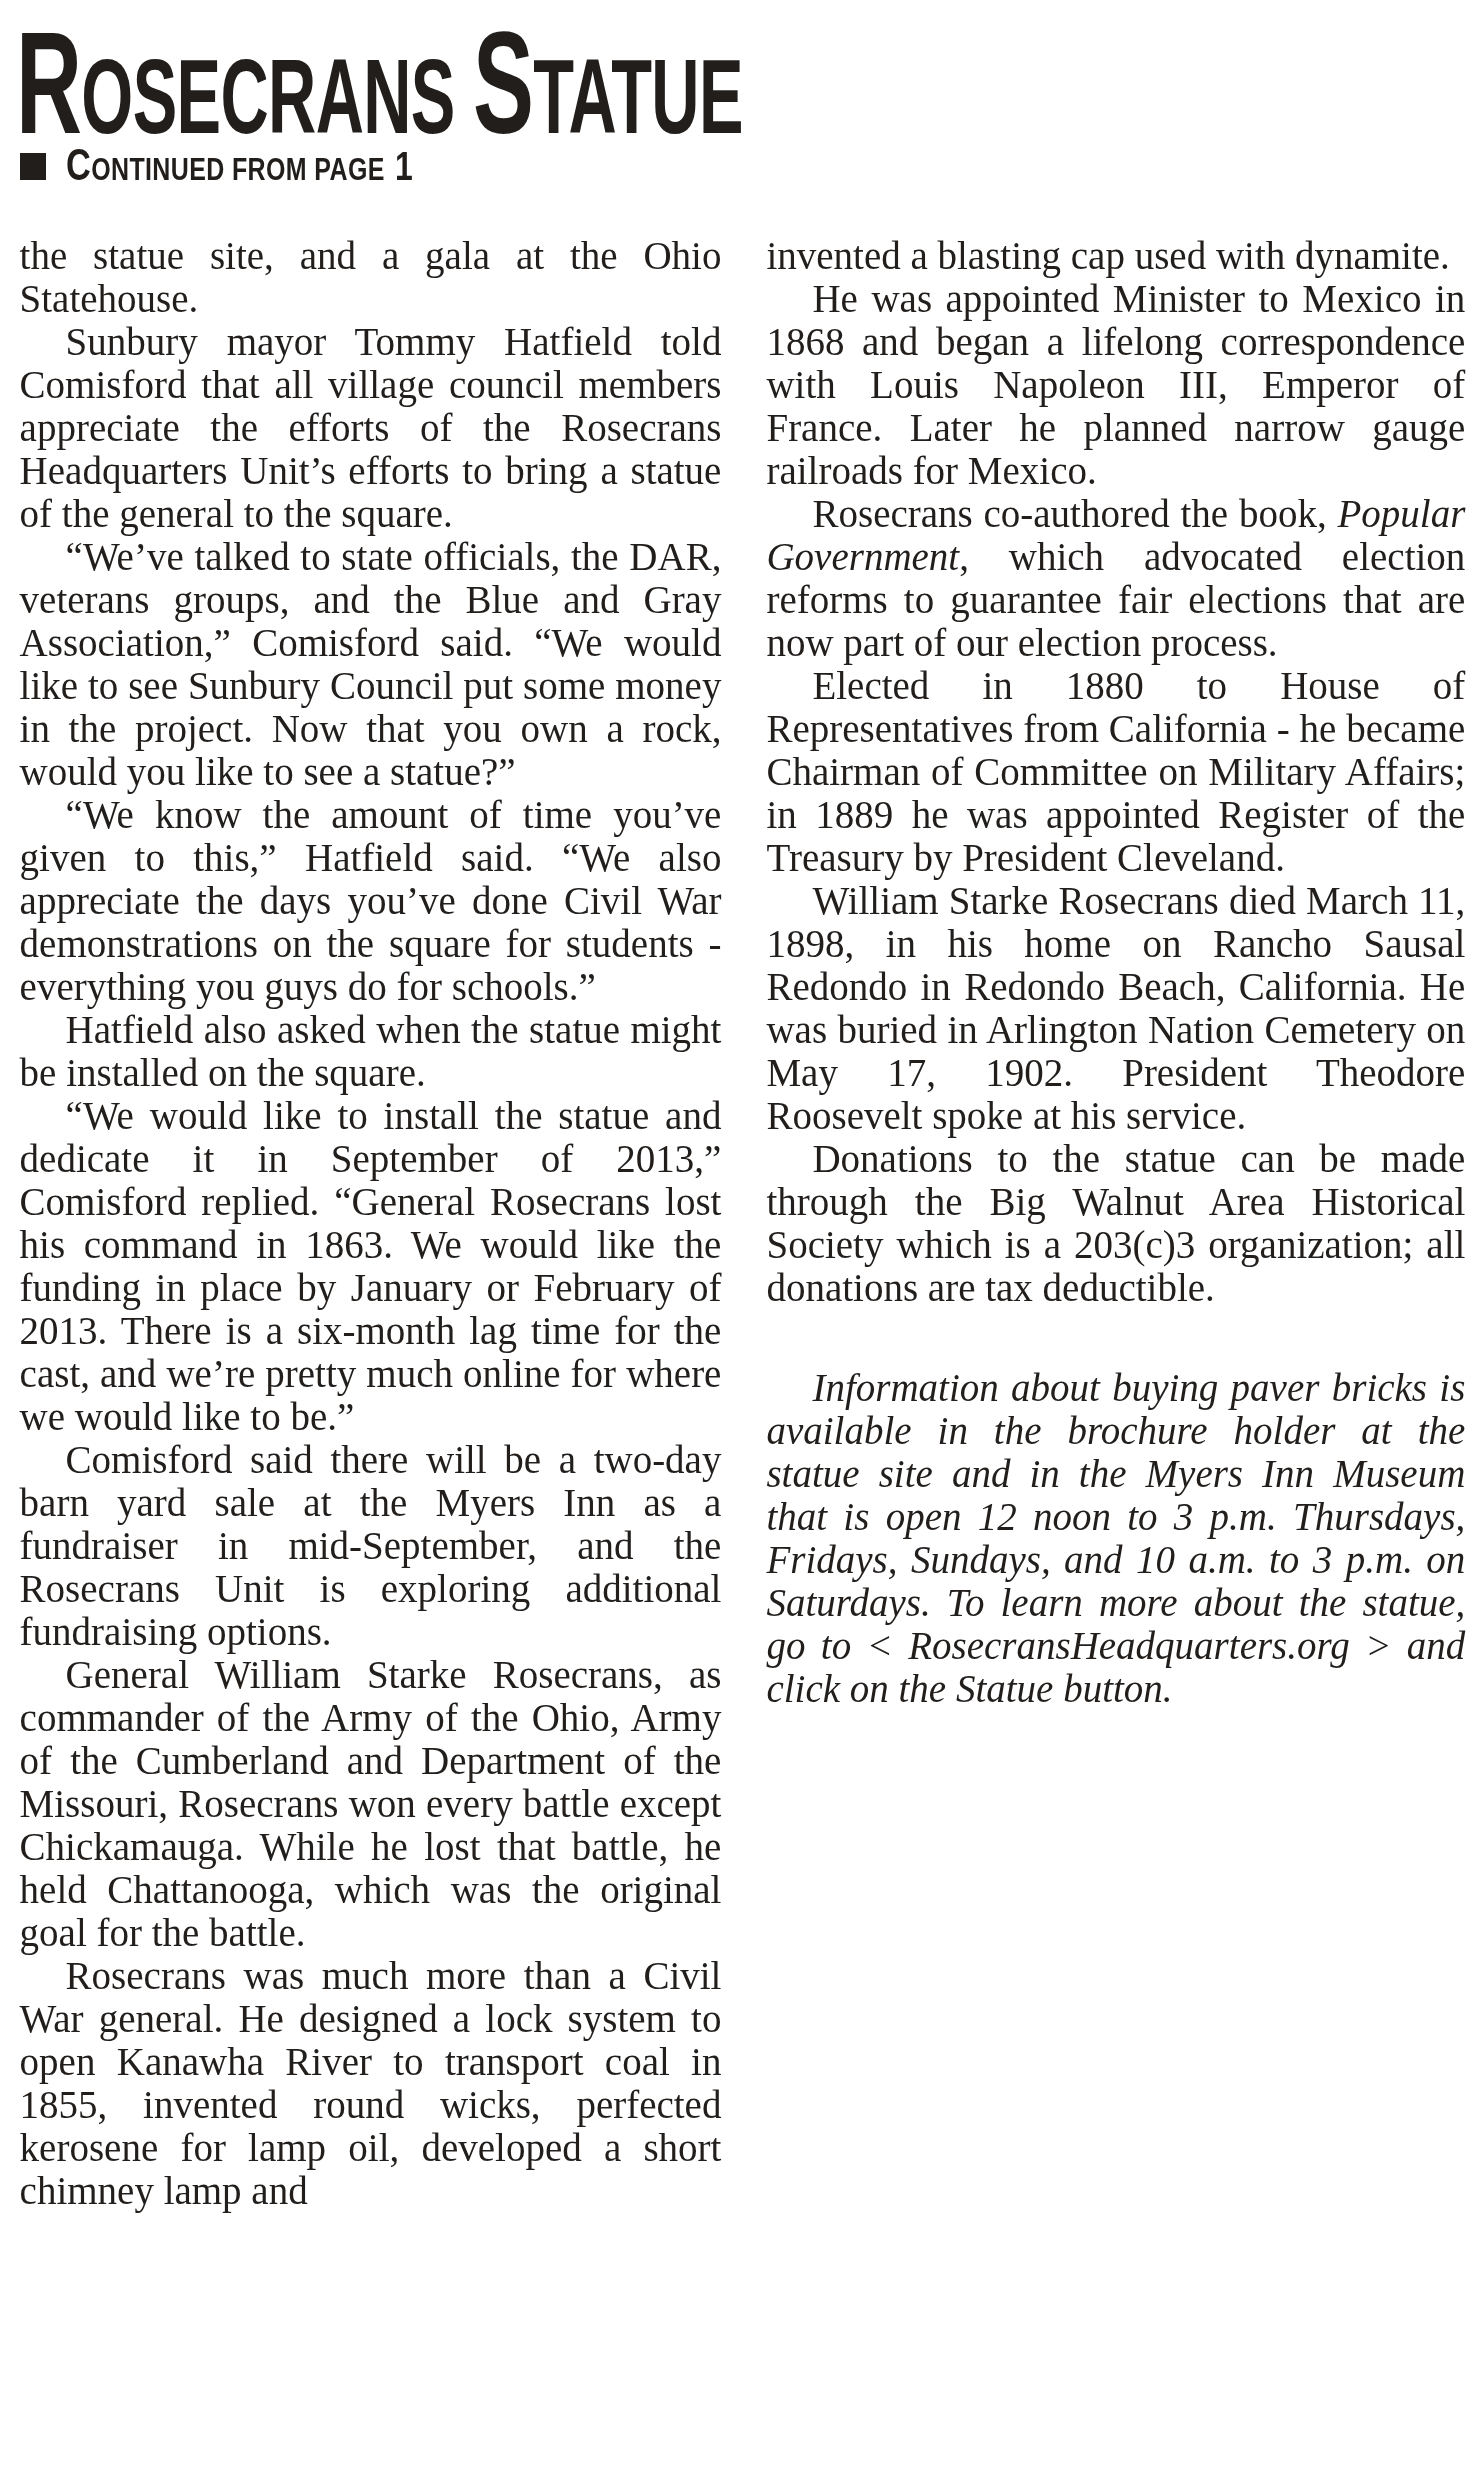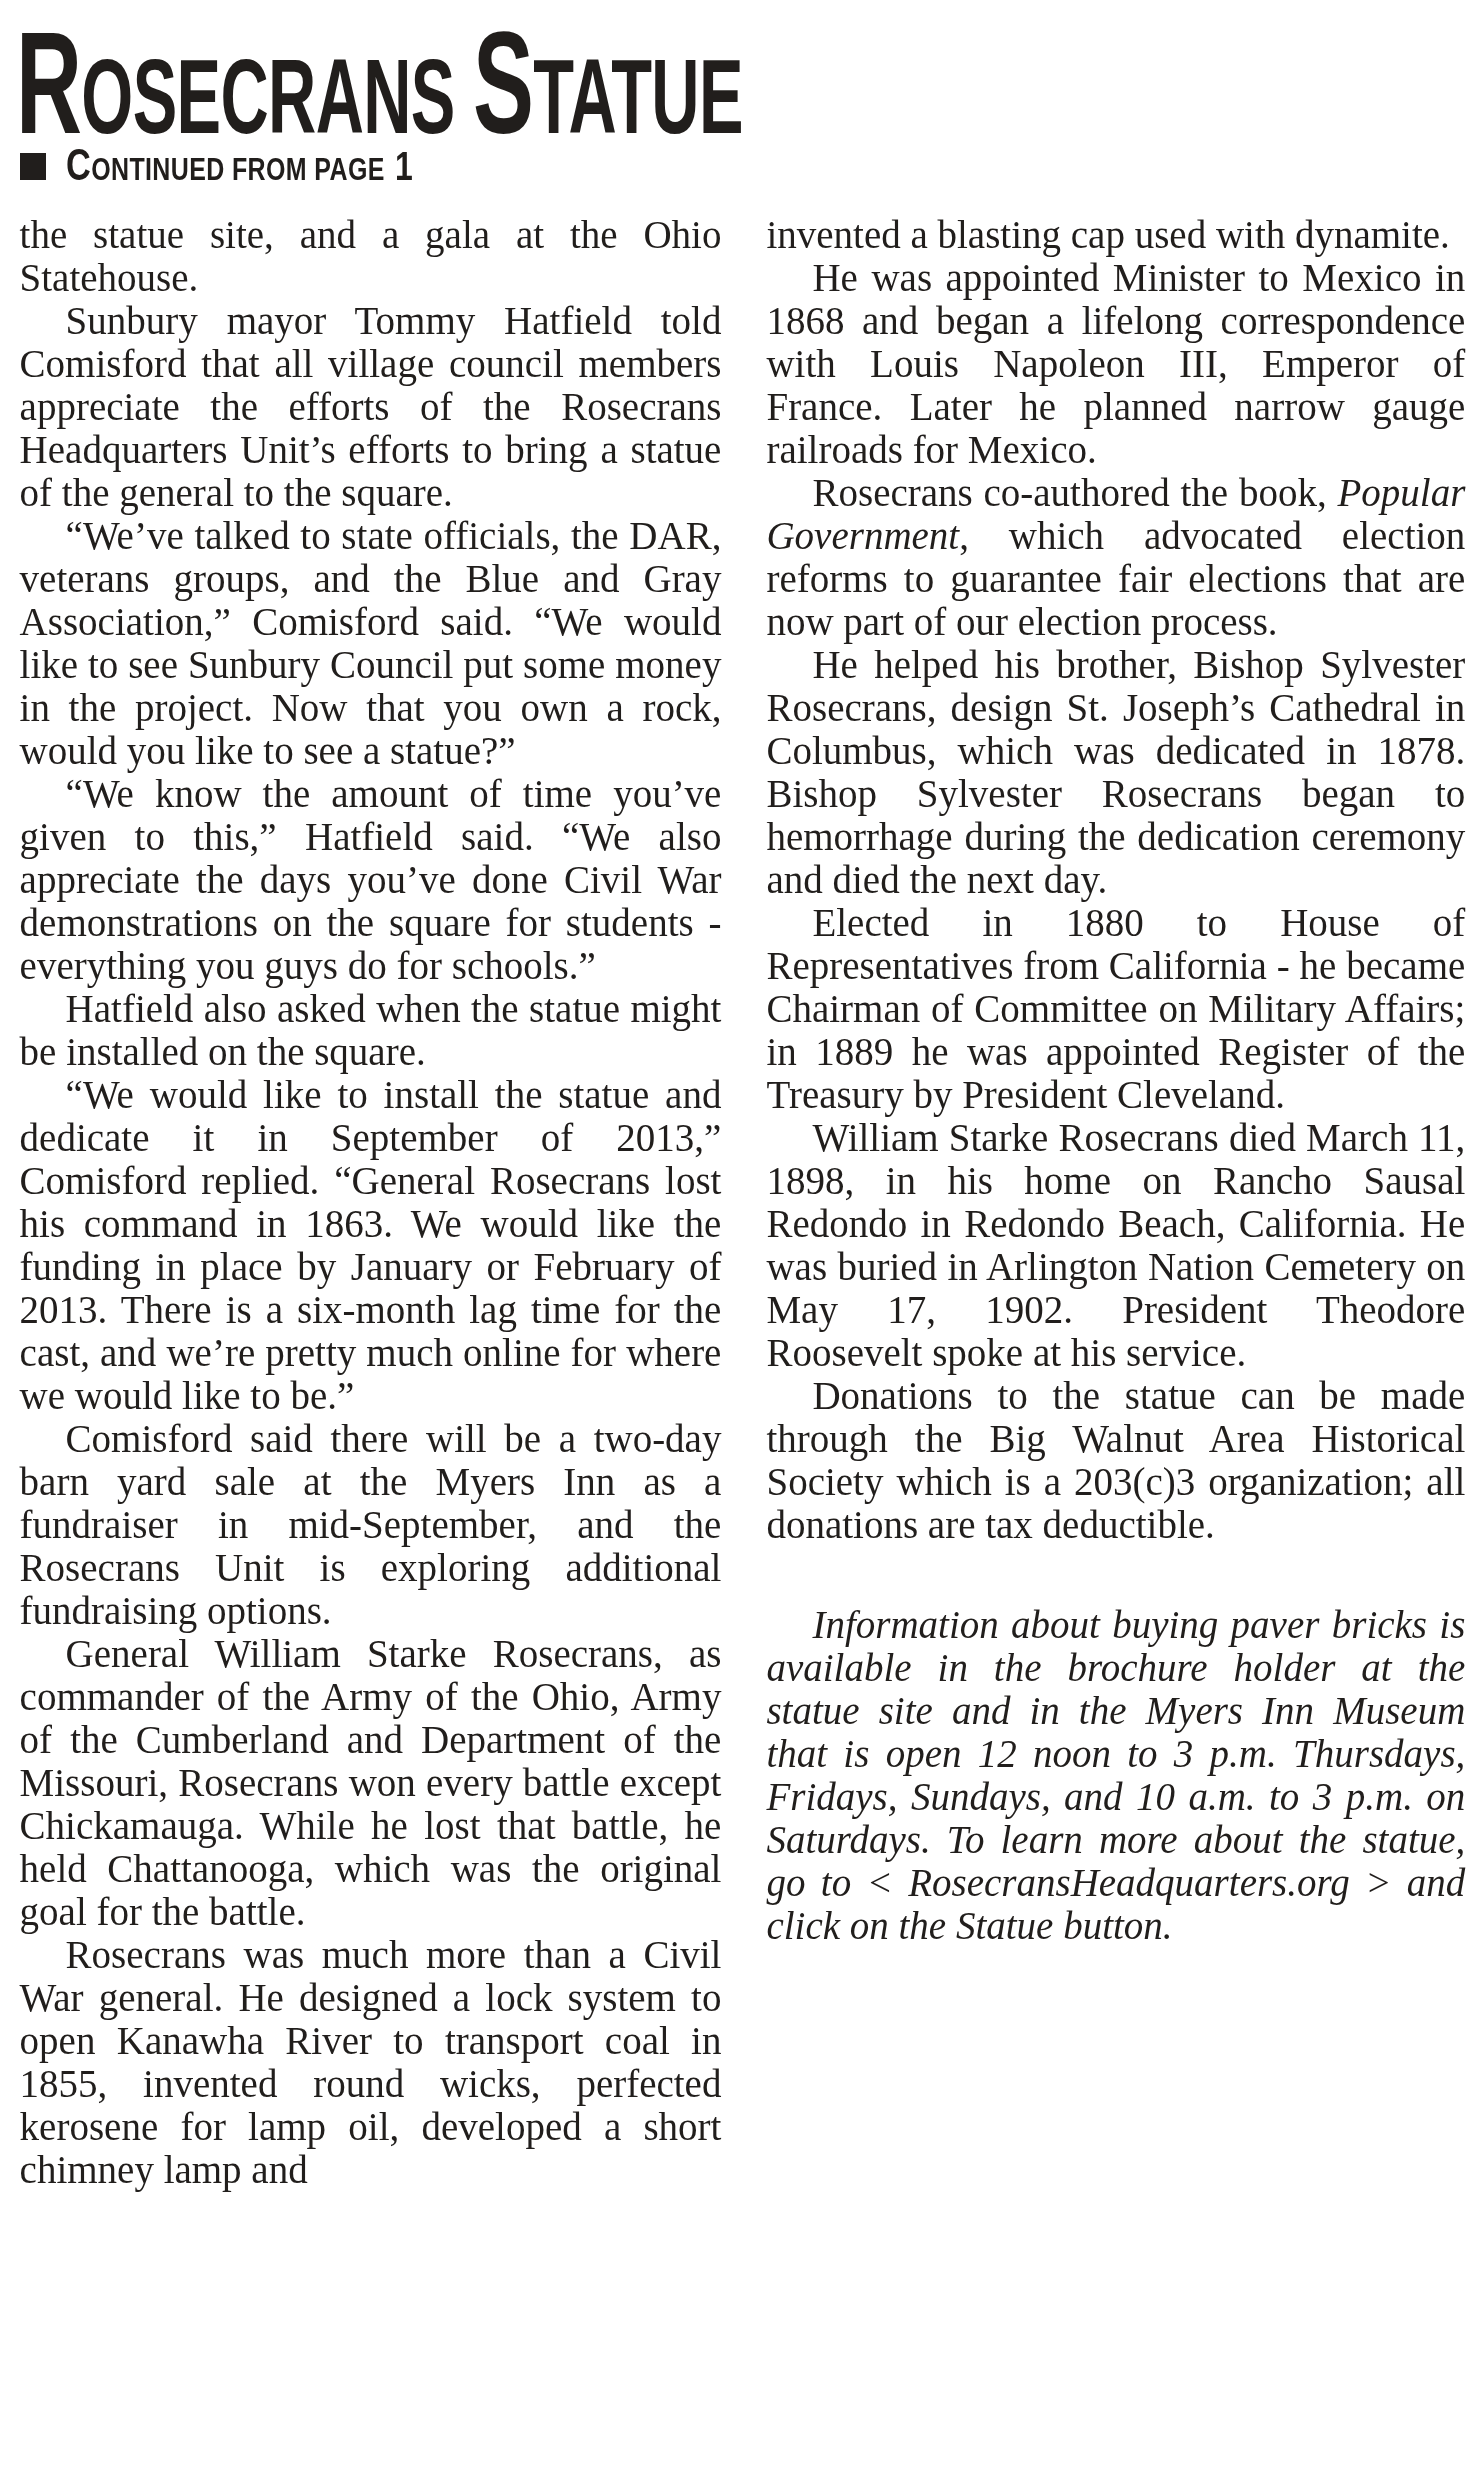--- a/index.html
+++ b/index.html
@@ -53,21 +53,21 @@
     letter-spacing:0.5px;
   }
   .c-big{font-size:44px;}
   .c-small{font-size:32px;}
   .c-num{font-size:41px;margin-left:0.32em;}
 
   
   .columns{
     display:flex;
     gap:45px;
-    margin-top:28px;
+    margin-top:49px;
   }
   .col{
     font-size:39px;
     line-height:43px;
     text-align:justify;
   }
   .col-left{width:709px;}
   .col-right{width:706px;}
   .col p{margin:0;text-indent:46px;}
   .col p.no-indent{text-indent:0;}
@@ -96,21 +96,20 @@
         <p><span>Hatfield also asked when the statue might be installed on the square.</span></p>
         <p><span>“We would like to install the statue and dedicate it in September of 2013,” Comisford replied. “General Rosecrans lost his command in 1863. We would like the funding in place by January or February of 2013. There is a six-month lag time for the cast, and we’re pretty much online for where we would like to be.”</span></p>
         <p><span>Comisford said there will be a two-day barn yard sale at the Myers Inn as a fundraiser in mid-September, and the Rosecrans Unit is exploring additional fundraising options.</span></p>
         <p><span>General William Starke Rosecrans, as commander of the Army of the Ohio, Army of the Cumberland and Department of the Missouri, Rosecrans won every battle except Chickamauga. While he lost that battle, he held Chattanooga, which was the original goal for the battle.</span></p>
         <p><span>Rosecrans was much more than a Civil War general. He designed a lock system to open Kanawha River to transport coal in 1855, invented round wicks, perfected kerosene for lamp oil, developed a short chimney lamp and</span></p>
       </div>
     <div class="col col-right">
         <p class="no-indent"><span>invented a blasting cap used with dynamite.</span></p>
         <p><span>He was appointed Minister to Mexico in 1868 and began a lifelong correspondence with Louis Napoleon III, Emperor of France. Later he planned narrow gauge railroads for Mexico.</span></p>
         <p><span>Rosecrans co-authored the book, </span><span class="italic">Popular Government</span><span>, which advocated election reforms to guarantee fair elections that are now part of our election process.</span></p>
-        <p><span>He helped his brother, Bishop Sylvester Rosecrans, design St. Joseph’s Cathedral in Columbus, which was dedicated in 1878. Bishop Sylvester Rosecrans began to hemorrhage during the dedication ceremony and died the next day.</span></p>
         <p><span>Elected in 1880 to House of Representatives from California - he became Chairman of Committee on Military Affairs; in 1889 he was appointed Register of the Treasury by President Cleveland.</span></p>
         <p><span>William Starke Rosecrans died March 11, 1898, in his home on Rancho Sausal Redondo in Redondo Beach, California. He was buried in Arlington Nation Cemetery on May 17, 1902. President Theodore Roosevelt spoke at his service.</span></p>
         <p><span>Donations to the statue can be made through the Big Walnut Area Historical Society which is a 203(c)3 organization; all donations are tax deductible.</span></p>
         <p class="italic gap-before"><span>Information about buying paver bricks is available in the brochure holder at the statue site and in the Myers Inn Museum that is open 12 noon to 3 p.m. Thursdays, Fridays, Sundays, and 10 a.m. to 3 p.m. on Saturdays. To learn more about the statue, go to &lt; RosecransHeadquarters.org &gt; and click on the Statue button.</span></p>
       </div>
   </main>
 
 </div>
 
 

